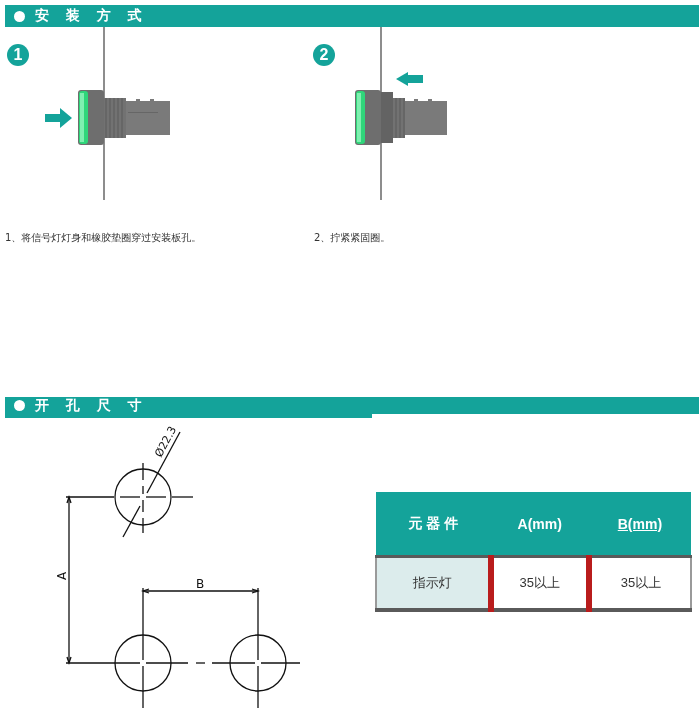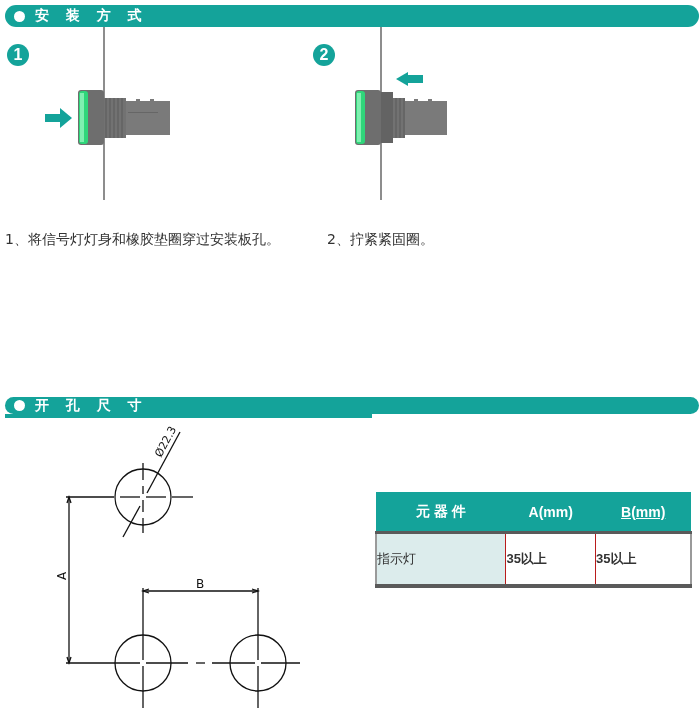--- a/index.html
+++ b/index.html
@@ -1,36 +1,36 @@
 <!DOCTYPE html>
 <html><head>
 <meta charset="utf-8">
 <style>
   html, body { margin: 0; padding: 0; background: #ffffff; }
   body { width: 699px; height: 719px; position: relative; overflow: hidden;
          font-family: "DejaVu Sans", "Liberation Sans", sans-serif; color: #333; }
   .section-bar { position: absolute; left: 5px; right: 0; background: #14a39a; color: #fff;
-                 display: flex; align-items: center; font-weight: bold; font-size: 14px; letter-spacing: 6px; border-radius: 11px; }
+                 display: flex; align-items: center; font-weight: bold; font-size: 14px; letter-spacing: 6px; }
   .section-bar .dot { width: 11px; height: 11px; background: #fff; border-radius: 50%;
                       margin-left: 9px; margin-right: 10px; flex: none; }
   #bar1 { top: 5px; height: 22px; }
   #bar2 { top: 397px; height: 17px; align-items: center; }
   #bar2-ext { position: absolute; left: 5px; top: 414px; width: 367px; height: 4px; background: #14a39a; }
   .step-num { position: absolute; width: 22px; height: 22px; border-radius: 50%; background: #14a39a;
               color: #fff; font-weight: bold; font-size: 16px; display: flex; align-items: center;
               justify-content: center; font-family: "Liberation Sans", sans-serif; }
   .panel-line { position: absolute; width: 2px; background: #8d8d8d; }
-  .caption { position: absolute; top: 231px; font-size: 14px; color: #333; white-space: nowrap; }
+  .caption { position: absolute; top: 231px; font-size: 10px; color: #333; white-space: nowrap; }
   svg { position: absolute; overflow: visible; }
   .tbl { position: absolute; left: 375px; top: 492px; width: 317px; border-collapse: collapse;
          font-family: "Liberation Sans", "DejaVu Sans", sans-serif; }
-  .tbl th { background: #14a39a; color: #fff; height: 39px; font-size: 14px; font-weight: bold; padding: 0; }
-  .tbl td { height: 50px; font-size: 13px; color: #333; padding: 0;
+  .tbl th { background: #14a39a; color: #fff; height: 39px; font-size: 14px; font-weight: bold; padding: 12px; }
+  .tbl td { height: 50px; text-align: center; font-size: 13px; color: #333; padding: 0;
             border-top: 3px solid #5a5a5a; border-bottom: 4px solid #5a5a5a; }
-  .tbl td + td { border-left: 1px solid #b91c1c; font-weight: bold; }
+  .tbl td + td { border-left: 6px solid #b91c1c; }
   .tbl td.first { background: #dcecec; border-left: 2px solid #9a9a9a; }
   .tbl td.last { border-right: 2px solid #9a9a9a; }
 </style>
 </head>
 <body>
 
 <div id="bar1" class="section-bar">
   <span class="dot"></span>
   <span>安 装 方 式</span>
 </div>
@@ -76,21 +76,21 @@
   <rect x="393" y="98" width="12" height="40" fill="#727272"></rect>
   <g stroke="#5a5a5a" stroke-width="1">
     <line x1="396" y1="98" x2="396" y2="138"></line>
       <line x1="400" y1="98" x2="400" y2="138"></line>
     <line x1="404" y1="98" x2="404" y2="138"></line>
   </g>
   <rect x="405" y="101" width="42" height="34" fill="#7a7a7a"></rect>
   <rect x="414" y="99" width="4" height="4" fill="#7a7a7a"></rect>
   <rect x="428" y="99" width="4" height="4" fill="#7a7a7a"></rect>
 </svg>
-<div class="caption" style="left:327px;">2、拧紧紧固圈。</div>
+<div class="caption" style="left:314px;">2、拧紧紧固圈。</div>
 
 <div id="bar2" class="section-bar">
   <span class="dot"></span>
   <span>开 孔 尺 寸</span>
 </div>
 <div id="bar2-ext"></div>
 
 <svg style="left:0; top:0;" width="699" height="719">
   <g fill="none" stroke="#111" stroke-width="1.3">
 

